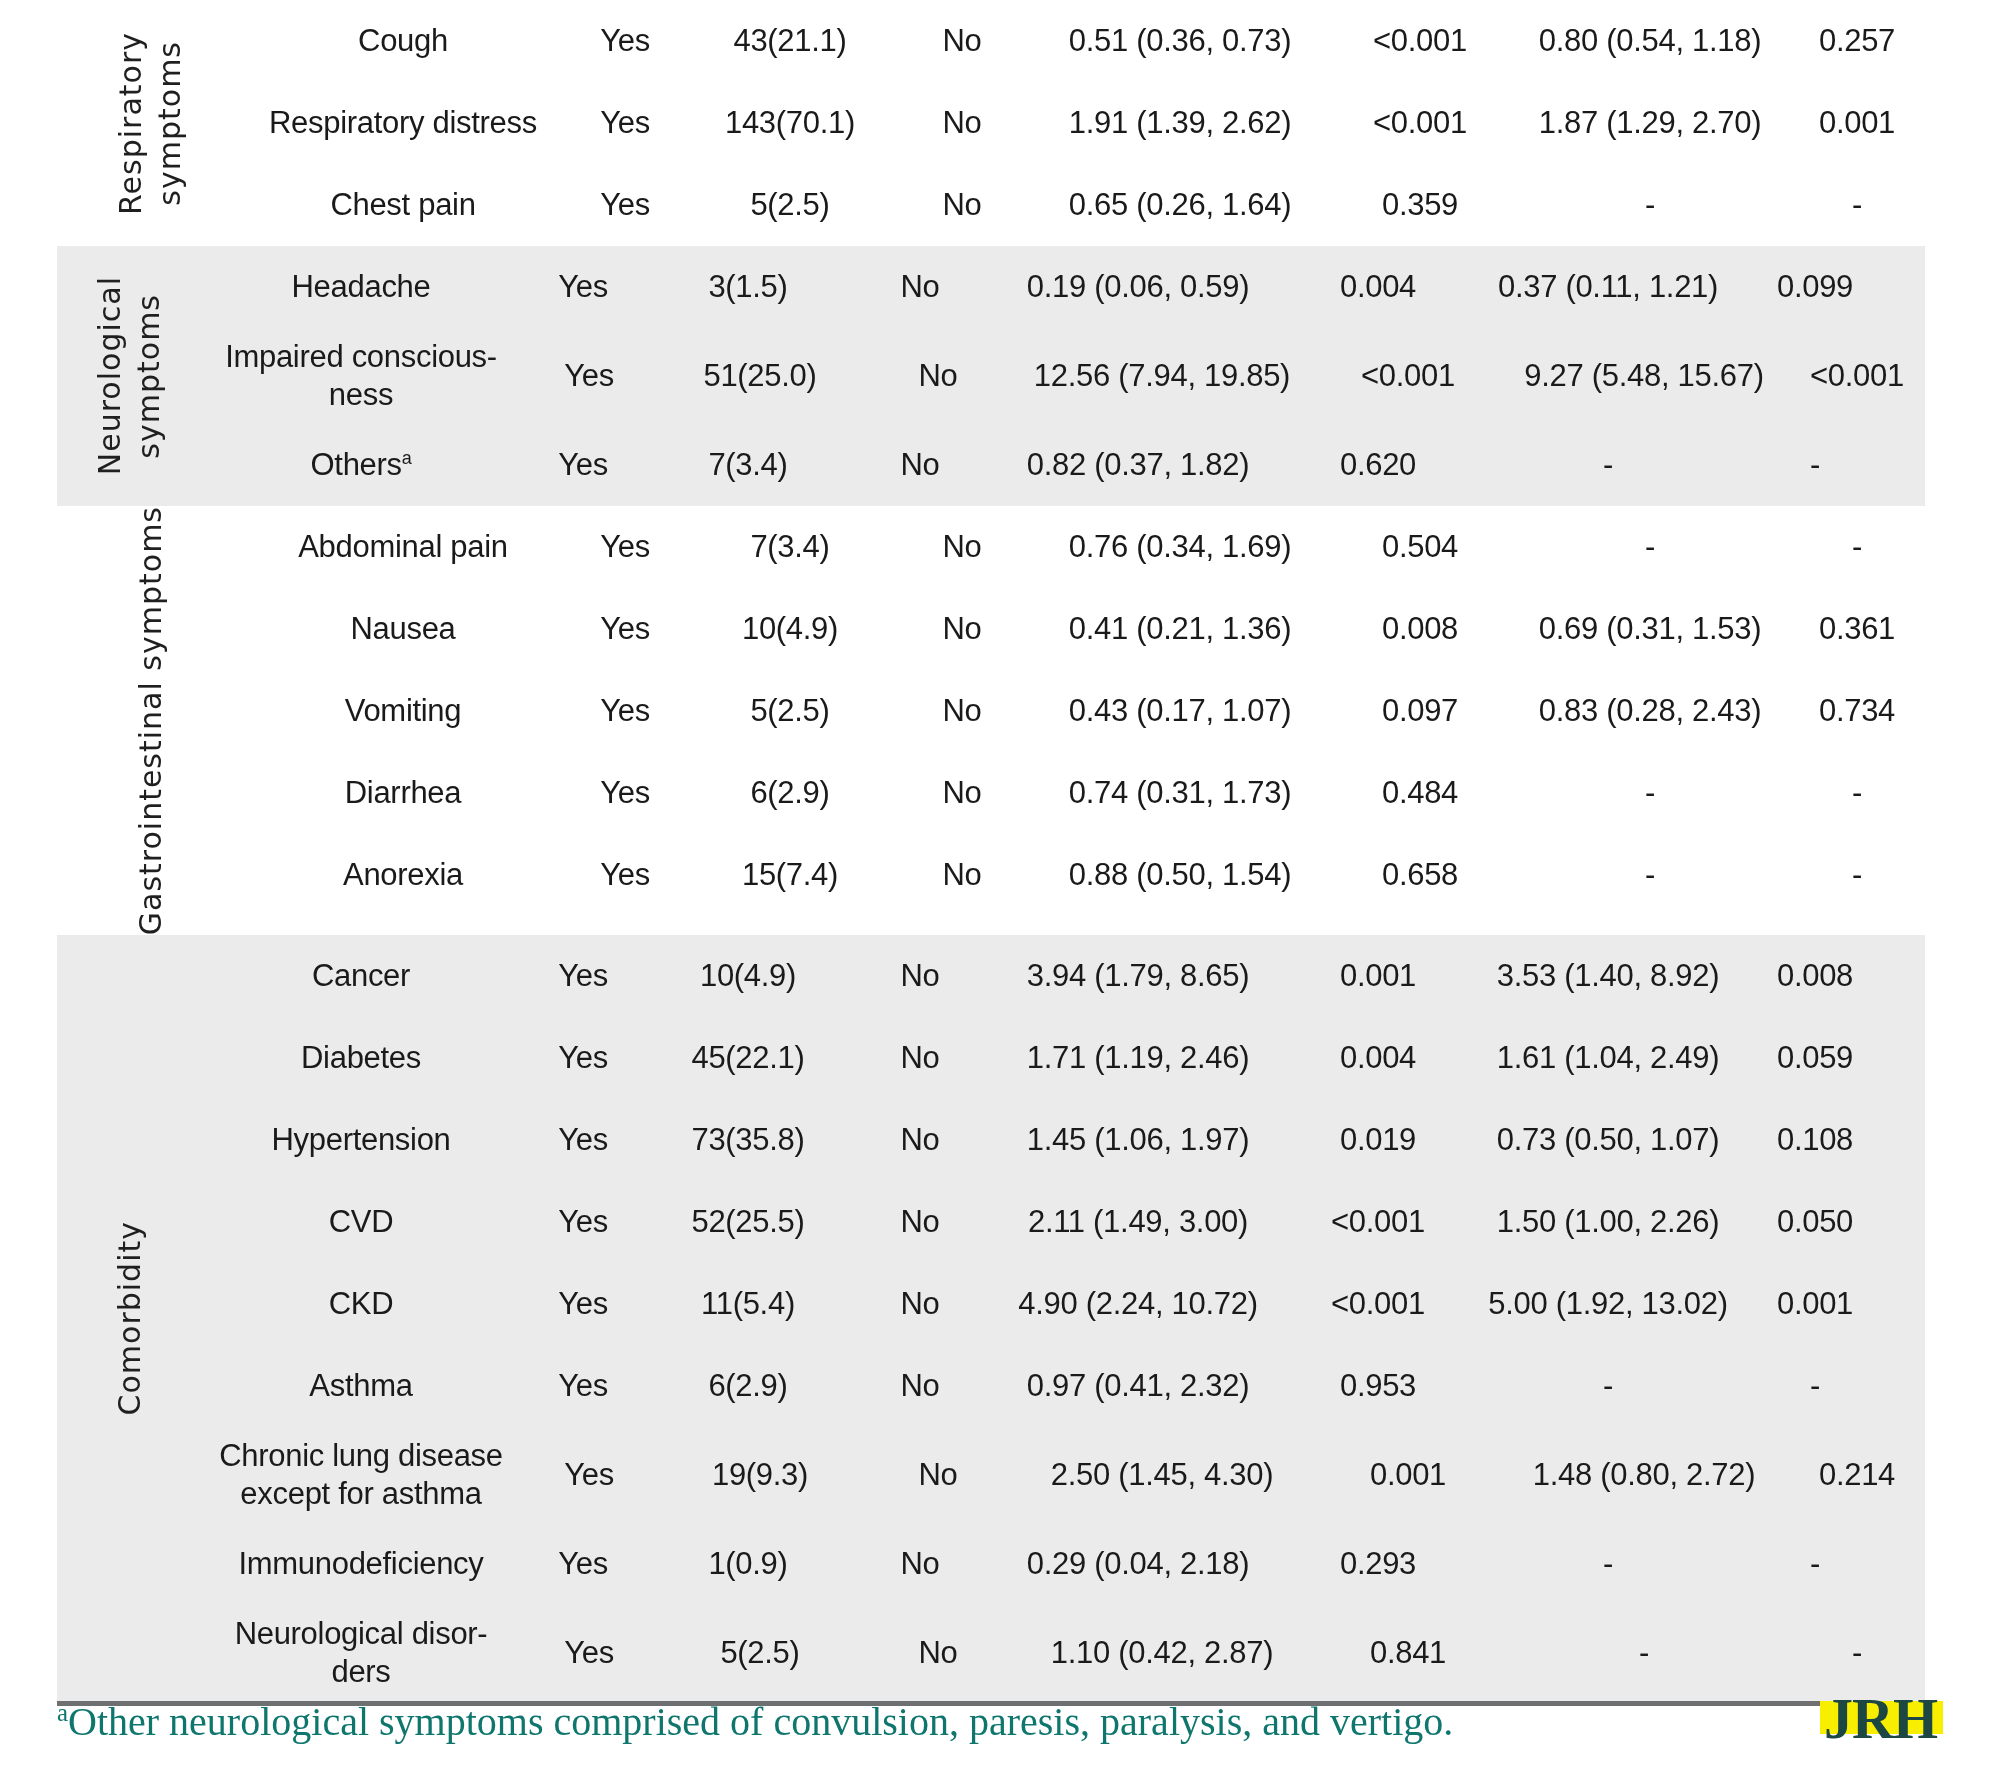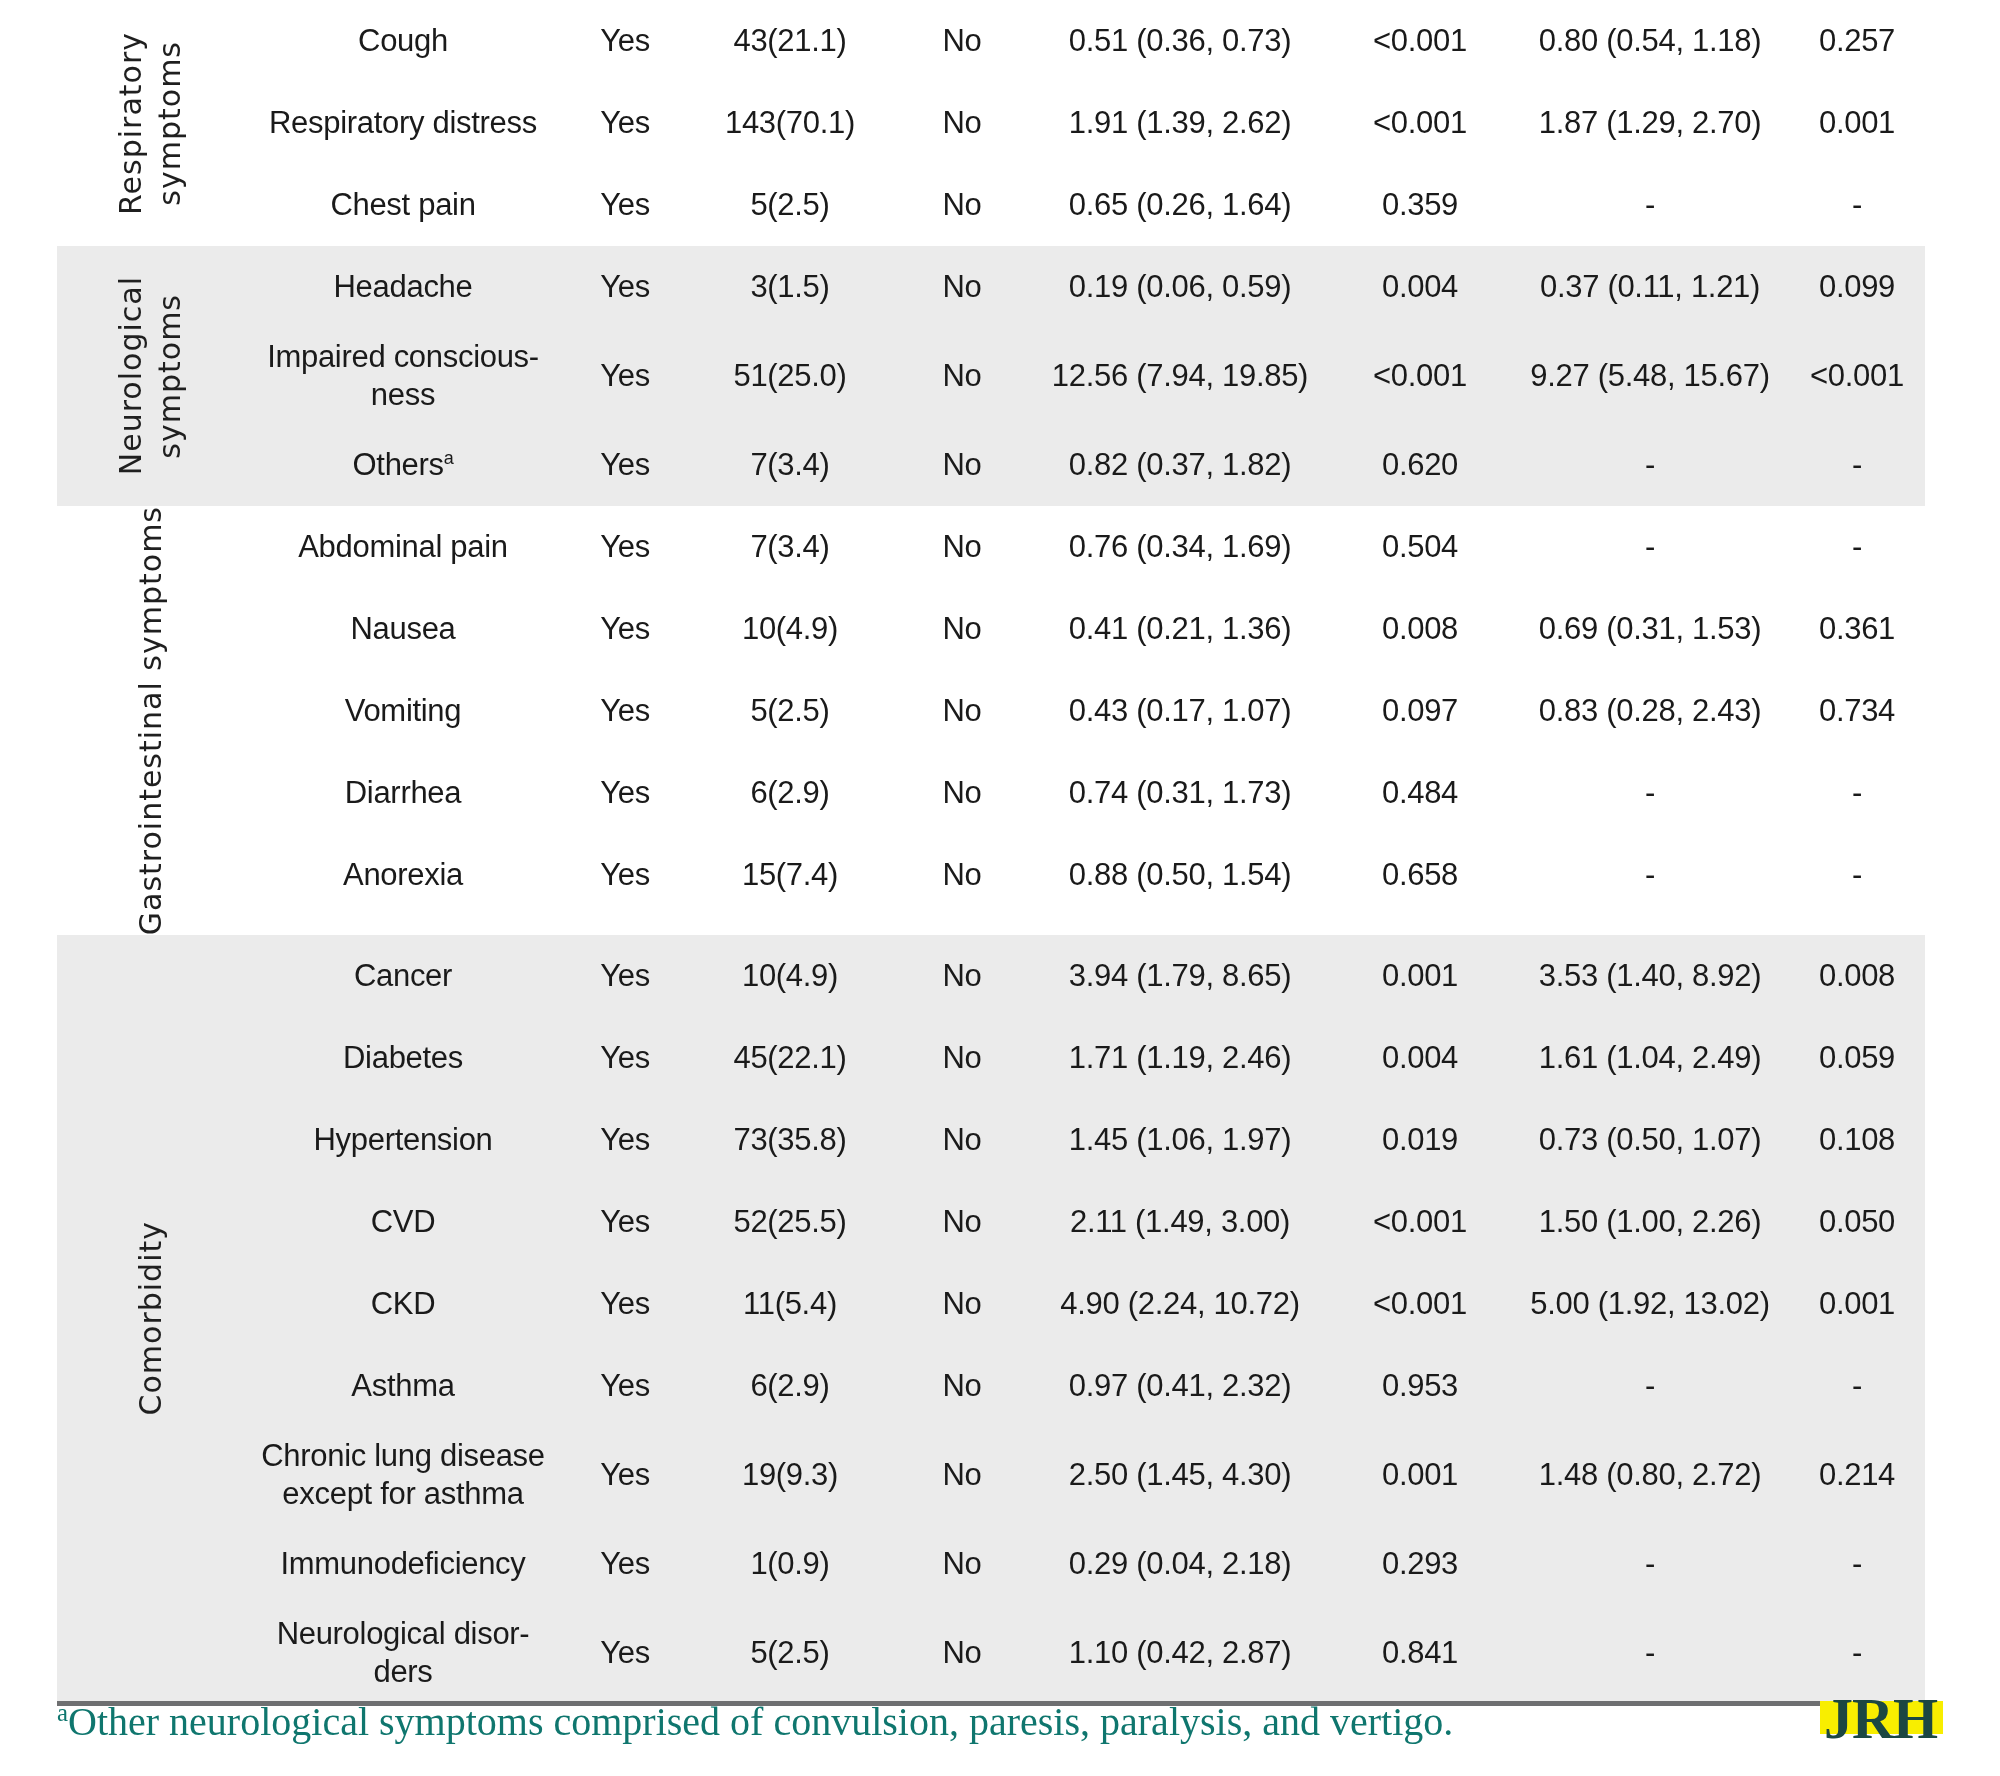--- a/index.html
+++ b/index.html
@@ -30,21 +30,21 @@
     color:#1f1f1f;
     white-space:nowrap;
   }
   .rows{flex:1;display:flex;flex-direction:column;}
   .row{
     height:82px;
     display:grid;
     grid-template-columns:320px 124px 206px 138px 298px 182px 278px 136px;
     align-items:center;
   }
-  .row.tall{height:96px;}
+  .row.tall{height:96px;gap:6px;}
   .cell{
     text-align:center;
     font-size:31px;
     letter-spacing:-0.3px;
     line-height:1.22;
     color:#1a1a1a;
   }
   .cell sup{font-size:0.58em;line-height:0;}
   .bottom-rule{
     height:0;

